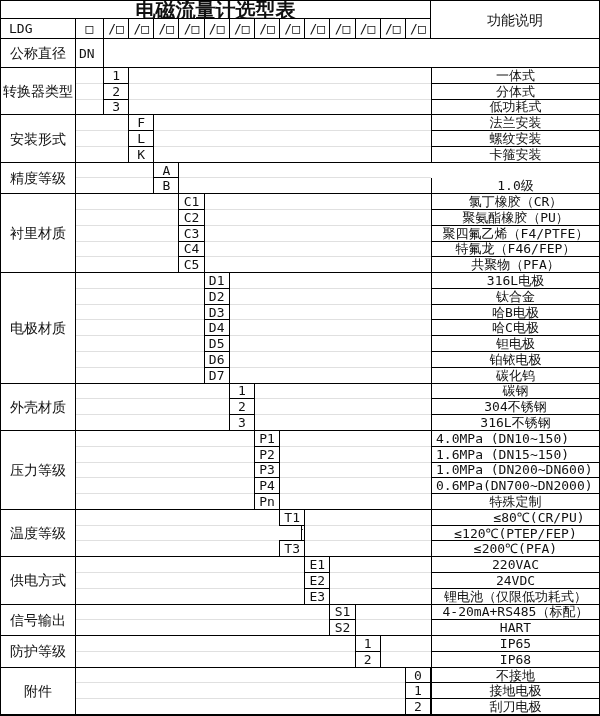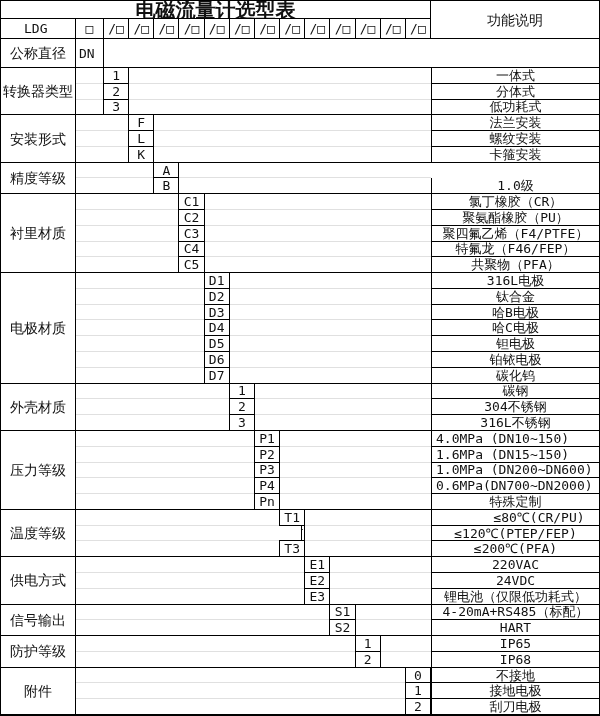--- a/index.html
+++ b/index.html
@@ -22,21 +22,21 @@
     border-bottom:1px solid #000;border-right:1px solid #000;
     font-weight:bold;font-size:20px;
   }
   .func-header{
     grid-column:16;grid-row:1/3;
     border-bottom:1px solid #000;
     font-size:14px;
   }
   .model-label{
     grid-column:1;grid-row:2;
-    justify-content:flex-start;padding-left:23px;
+    justify-content:flex-start;padding-left:8px;
     border-right:1px solid #000;border-bottom:1px solid #000;
   }
   .model-box{
     border-right:1px solid #000;border-bottom:1px solid #000;
   }
   .cat-label{
     border-right:1px solid #000;border-bottom:1px solid #000;
     font-size:14px;letter-spacing:0;
   }
   .code-cell{

